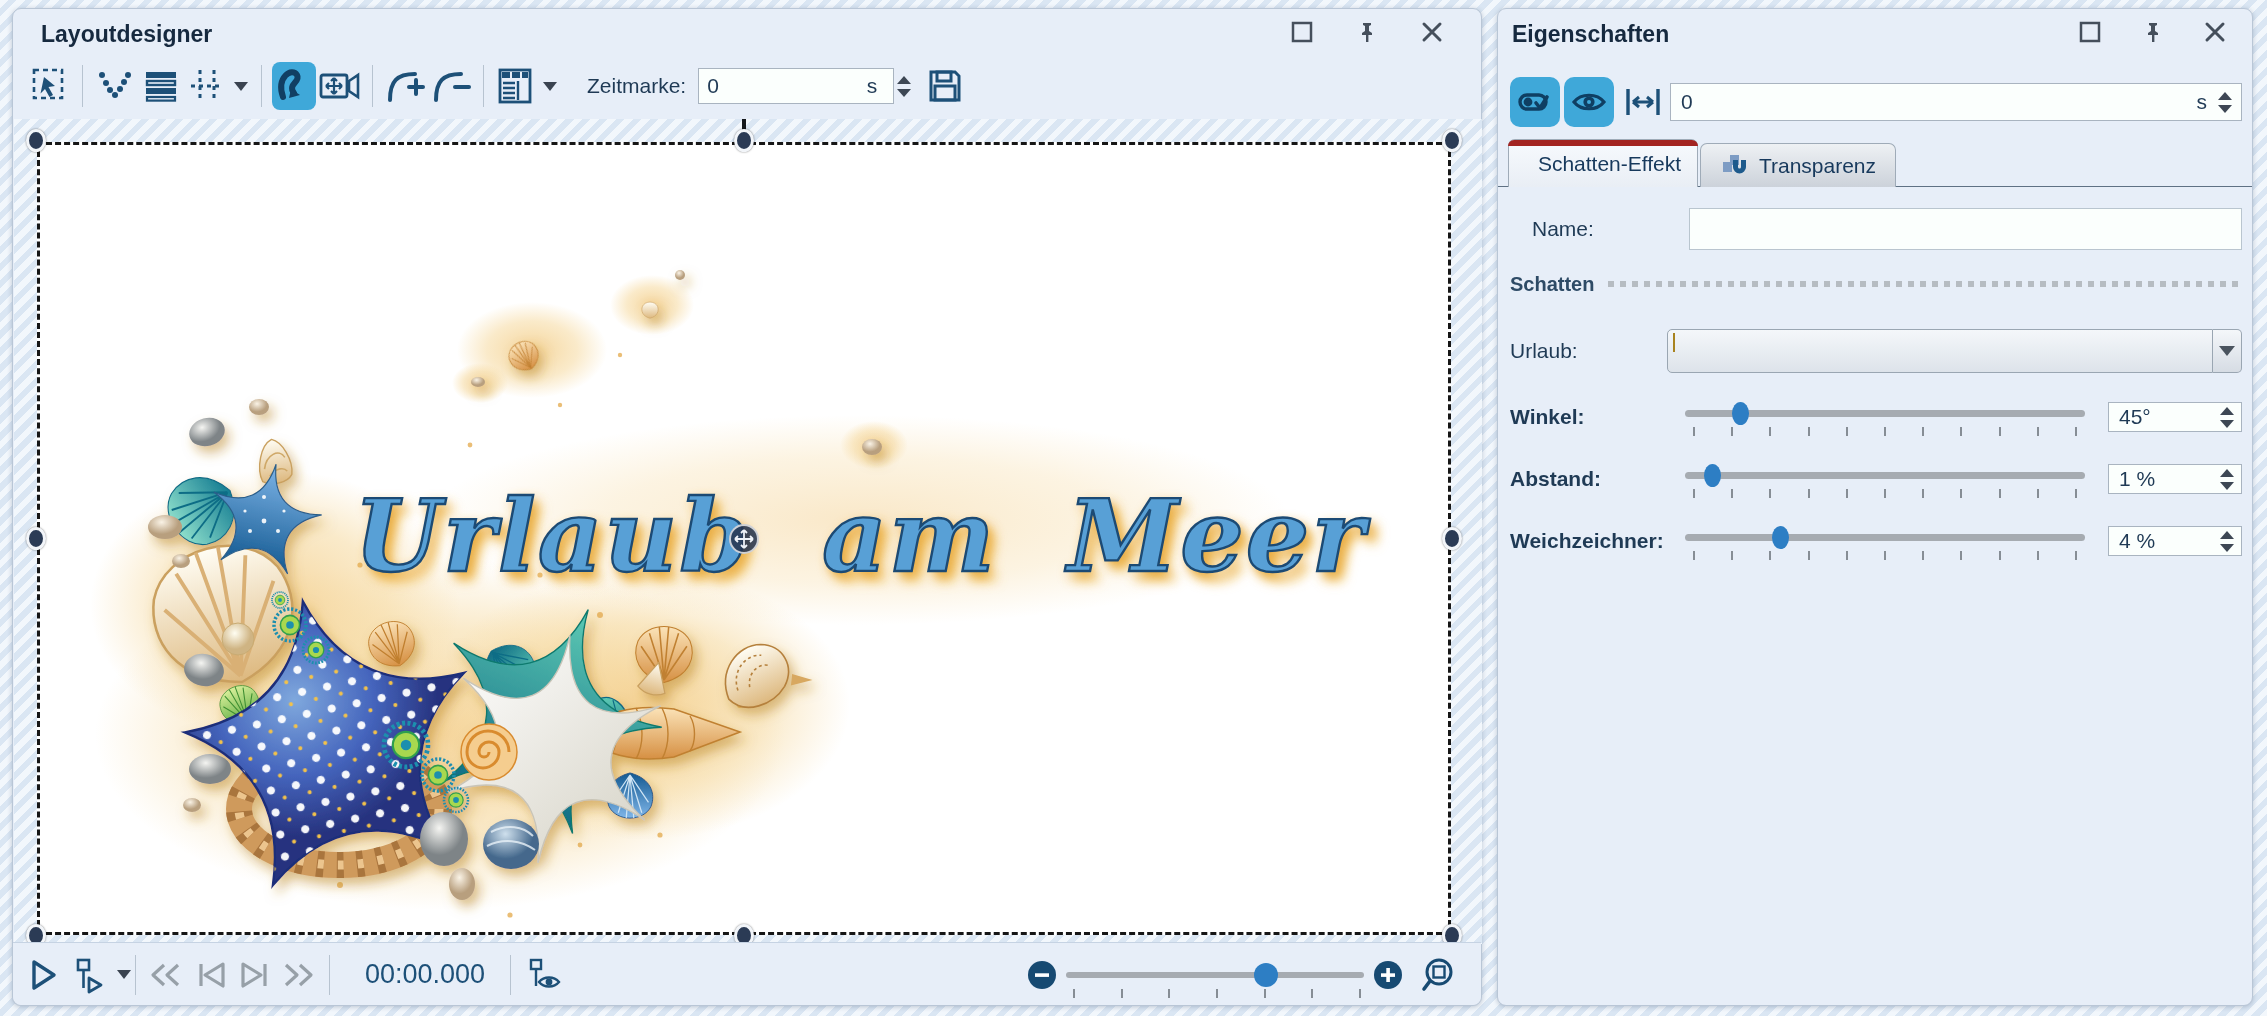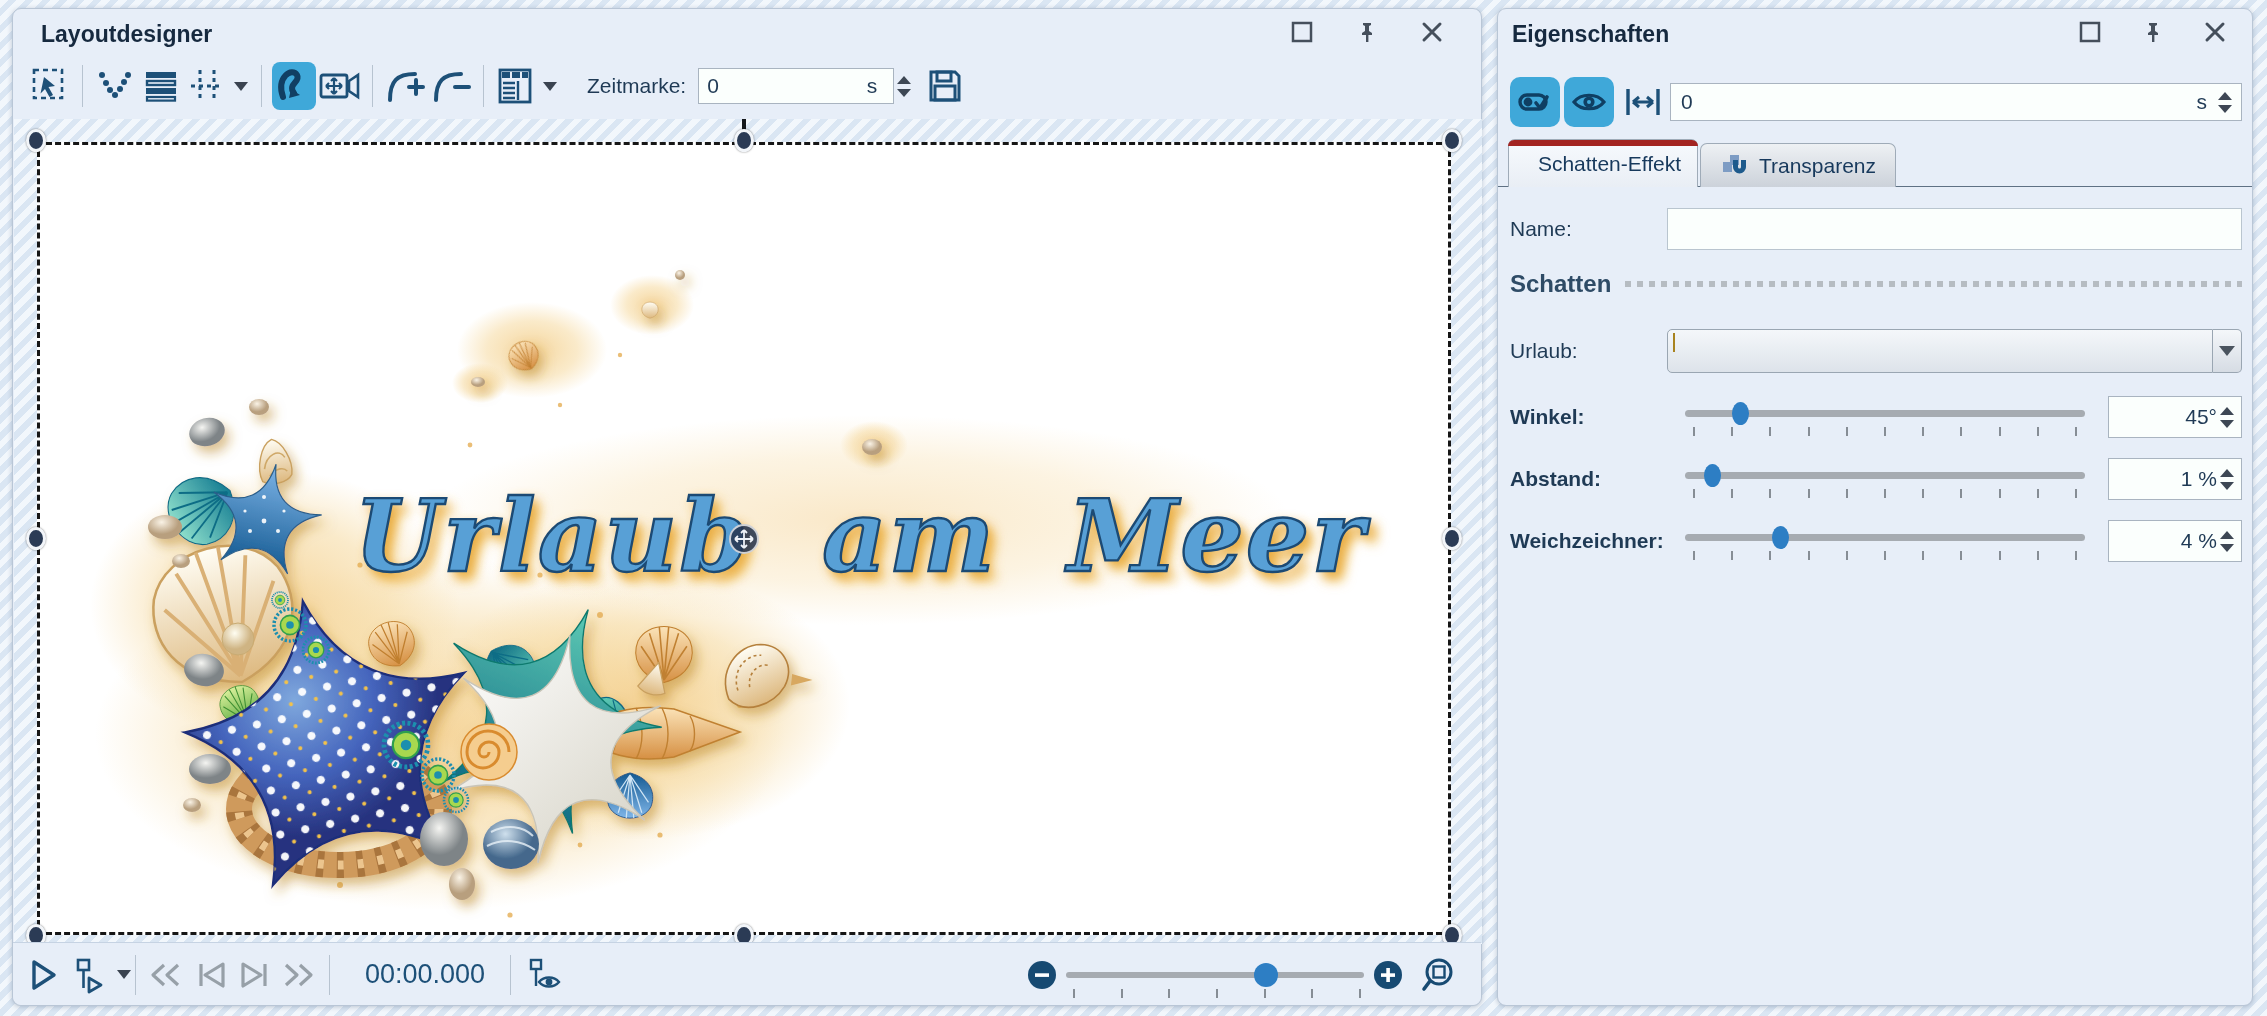--- a/index.html
+++ b/index.html
@@ -68,40 +68,40 @@
   .tabs { position:absolute; left:0; top:130px; width:100%; height:48px; }
   .tabline { position:absolute; left:0; bottom:0; width:100%; height:1px; background:#5f7184; }
   .tab { position:absolute; bottom:0; height:46px; display:flex; align-items:center; justify-content:center; gap:9px;
      font-size:21px; color:#17395c; border:1px solid #9fabb8; border-radius:7px 7px 0 0; }
   .tab.active { left:10px; width:190px; height:48px; background:linear-gradient(#f7fafd,#e9eef5); z-index:2; border-bottom:none;padding-left:13px; }
   .tab.active::before { content:""; position:absolute; top:0; left:-1px; right:-1px; height:6px; background:#a32421; border-radius:7px 7px 0 0; }
   .tab.inactive { left:202px; width:196px; height:44px; background:linear-gradient(#eef1f4,#ccd2da); border-bottom:none; }
 
   .prow { position:absolute; left:12px; width:732px; display:flex; align-items:center; }
   .flabel { font-size:21px; color:#1f3a55; }
-  .row-name { top:197px; height:46px; } .row-name .flabel { width:157px; }
+  .row-name { top:197px; height:46px; } .row-name .flabel { width:157px;margin-left:22px; }
   .name-input { flex:1; height:42px; background:#fbfffd; border:1px solid #b9c5cf; font-size:21px; color:#1f3a55; padding:0 8px; font-family:"Liberation Sans",sans-serif; }
   .row-section { top:255px; height:40px; }
-  .sec-label { font-size:24px; font-weight:bold; color:#2e4b66; }
+  .sec-label { font-size:20px; font-weight:bold; color:#2e4b66; }
   .dotline { flex:1; margin-left:14px; height:6px;
      background:repeating-linear-gradient(90deg,#b6bcc2 0 6px,transparent 6px 12px); }
   .row-color { top:319px; height:46px; } .row-color .flabel { width:157px; }
   .swatch-outer { width:548px; height:44px; background:linear-gradient(#f4f7fa,#dde3ea); border:1px solid #9aa6b2; border-radius:5px 0 0 5px; padding:4px 5px; }
   .swatch { width:100%; height:100%; border:1px solid #a8831f; }
   .swatch-arrow { width:29px; height:44px; background:linear-gradient(#f4f7fa,#d6dce4); border:1px solid #9aa6b2; border-left:none; border-radius:0 5px 5px 0; display:flex; align-items:center; justify-content:center; }
   .swatch-arrow i { width:0;height:0;border-left:8px solid transparent;border-right:8px solid transparent;border-top:10px solid #4a545f; }
 
   .srow { height:60px; } .srow .flabel { width:175px;font-weight:bold; }
   .row-s0 { top:378px; } .row-s1 { top:440px; } .row-s2 { top:502px; }
   .slider { position:relative; width:400px; height:46px; }
   .strack { position:absolute; left:0; top:16px; width:100%; height:7px; background:#a6abb1; border-radius:4px; }
   .sticks { position:absolute; left:8px; top:33px; width:384px; display:flex; justify-content:space-between; }
   .sticks i { width:2px; height:9px; background:#868d95; }
   .sthumb { position:absolute; top:8px; width:17px; height:23px; background:#2d7ec4; border-radius:50%; }
-  .valuebox { margin-left:auto; width:134px; height:42px; padding:0 4px 0 10px;text-align:right; }
+  .valuebox { margin-left:auto; width:134px; height:30px; padding:0 4px 0 10px; }
   .valuebox .val { flex:1; }
 
   svg text { font-family:"DejaVu Serif", serif; }
 </style>
 </head>
 <body>
 
 <div class="panel left">
   <div class="titlebar">
     <span class="title">Layoutdesigner</span>

